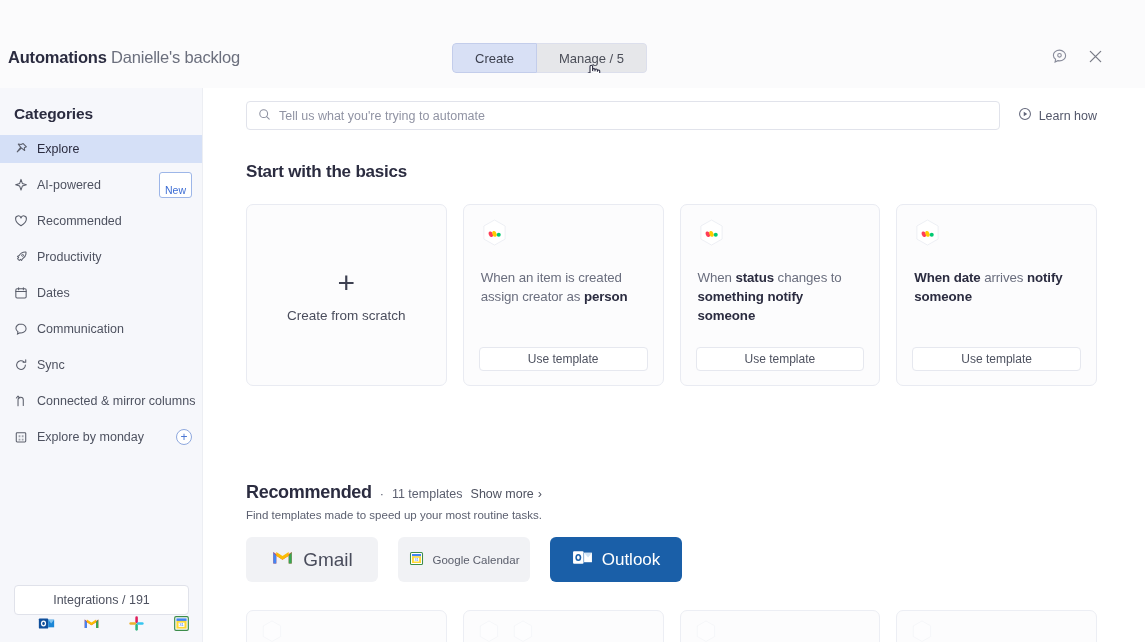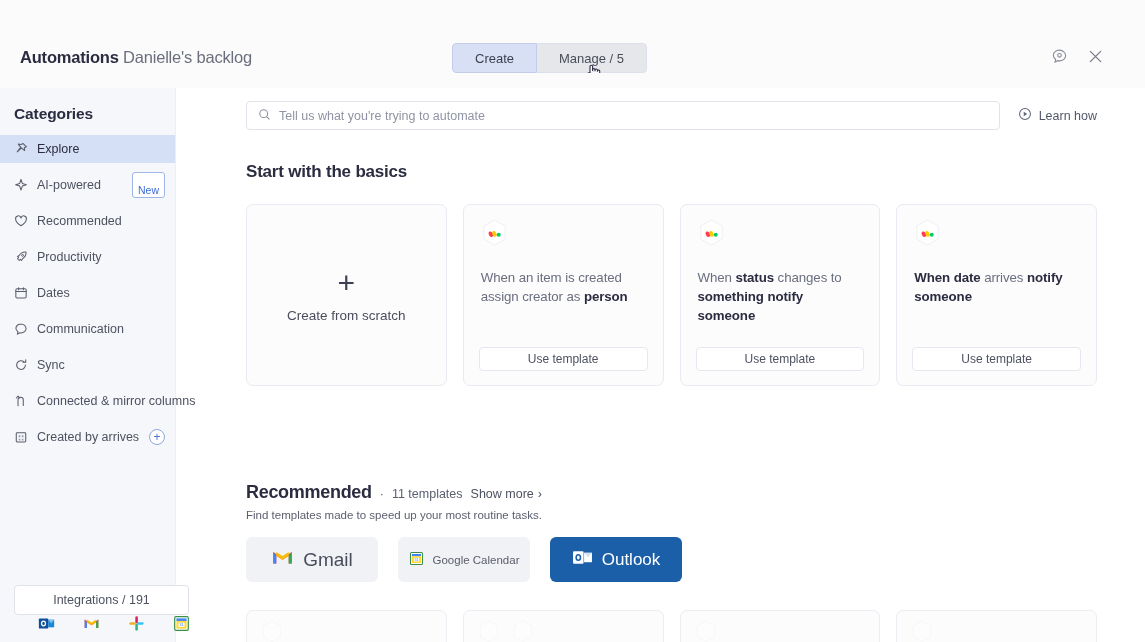--- a/index.html
+++ b/index.html
@@ -12,21 +12,21 @@
   }
   #app { position: relative; width: 1145px; height: 642px; background: #fff; }
 
   
   .topbar {
     position: absolute; top: 0; left: 0; width: 1145px; height: 88px;
     background: #fbfbfc;
     display: flex; align-items: center;
   }
   .title-wrap {
-    position: absolute; left: 20px; top: 48px;
+    position: absolute; left: 8px; top: 48px;
     font-size: 16.5px; letter-spacing: -0.2px; white-space: nowrap;
   }
   .title-strong { font-weight: 700; color: #2b2c40; }
   .title-sub { font-weight: 400; color: #6b6f7d; }
 
   .toggle {
     position: absolute; left: 452px; top: 43px;
     display: flex; height: 30px; border-radius: 4px; overflow: hidden;
   }
   .toggle-btn {
@@ -48,21 +48,21 @@
   }
 
   .topbar-actions {
     position: absolute; right: 42px; top: 48px;
     display: flex; align-items: center; gap: 20px;
   }
   .icon-btn { cursor: pointer; opacity: .75; line-height: 0; }
 
   
   .sidebar {
-    position: absolute; top: 88px; left: 0; width: 176px; height: 554px;
+    position: absolute; top: 88px; left: 0; width: 203px; height: 554px;
     background: #f6f7fb; border-right: 1px solid #eceef3;
   }
   .sidebar-title {
     font-size: 15.5px; font-weight: 700; color: #2b2c40;
     padding: 17px 0 12px 14px; letter-spacing: -0.1px;
   }
   .cat-list { display: flex; flex-direction: column; }
   .cat-item {
     display: flex; align-items: center; height: 28px; padding: 0 10px 0 14px;
     font-size: 12.5px; color: #4e5260; cursor: pointer; gap: 9px;
@@ -291,21 +291,21 @@
         <span class="cat-label">Connected &amp; mirror columns</span>
       </div>
 
       <div class="cat-item">
         <span class="cat-ico">
           <svg width="14" height="14" viewBox="0 0 16 16">
               <rect x="2.6" y="3.1" width="10.8" height="10.6" rx="1" fill="none" stroke="#5a5e6b" stroke-width="1.2"></rect>
               <path d="M5.3 6h2v2.2h-2zM8.9 6h2v2.2h-2zM5.3 10h2v2.1h-2zM8.9 10h2v2.1h-2z" fill="#5a5e6b" opacity=".55"></path>
             </svg>
         </span>
-        <span class="cat-label">Created by arrives</span>
+        <span class="cat-label">Explore by monday</span>
         <span class="plus-circle">+</span>
       </div>
     </div>
 
     <div class="sidebar-bottom">
       <div class="integrations-btn">Integrations / 191</div>
       <div class="app-icons">
         <span class="app-ico">
           <svg width="17" height="17" viewBox="0 0 20 20">
               <rect x="1" y="4" width="11" height="12" rx="1" fill="#0f4f9c"></rect>

